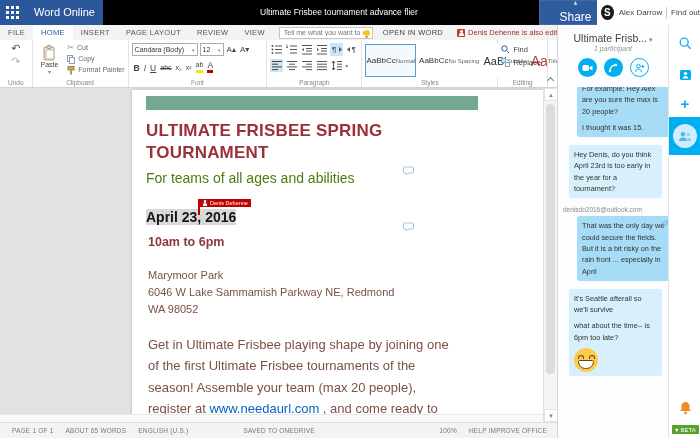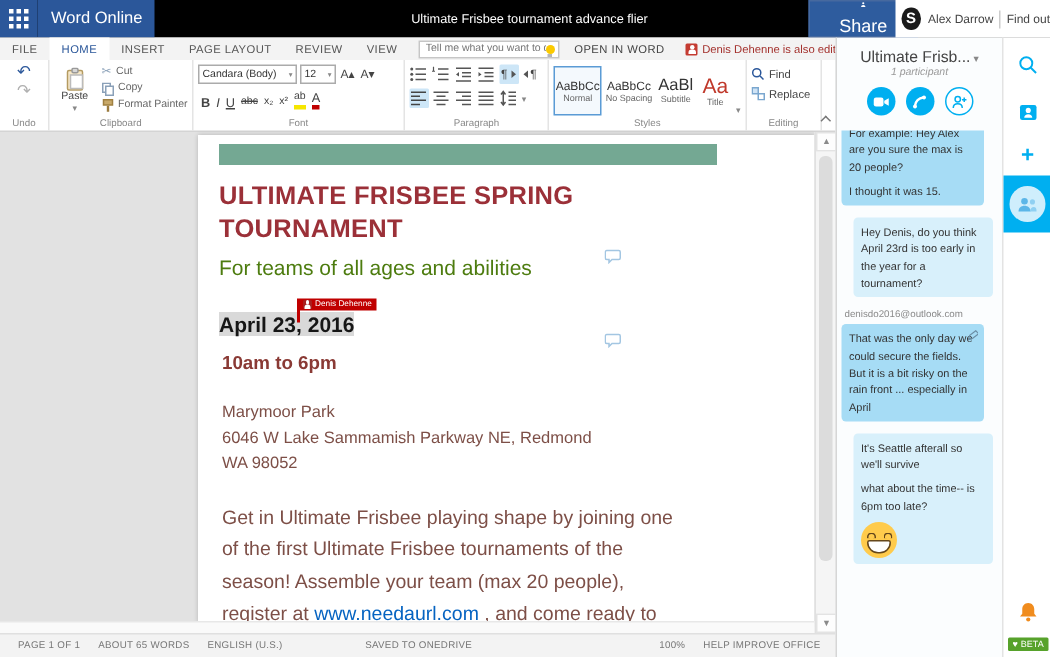--- a/index.html
+++ b/index.html
@@ -7,21 +7,21 @@
   body { font-family:"Liberation Sans", sans-serif; overflow:hidden; background:#fff; }
   .screen { position:relative; width:700px; height:438px; overflow:hidden; background:#e6e6e6; }
 
   
   .topbar { position:absolute; top:0; left:0; width:700px; height:25px; background:#000; }
   .applauncher { position:absolute; left:0; top:0; width:25px; height:25px; background:#2b579a; display:flex; align-items:center; justify-content:center; cursor:pointer; }
   .grid9 { width:3px; height:3px; background:#fff; box-shadow:5px 0 #fff,10px 0 #fff,0 5px #fff,5px 5px #fff,10px 5px #fff,0 10px #fff,5px 10px #fff,10px 10px #fff; display:inline-block; margin:-10px 0 0 -10px; }
   .appname { position:absolute; left:25px; top:0; width:78px; height:25px; background:#2b579a; color:#fff; font-size:11px; line-height:25px; padding-left:9px; white-space:nowrap; }
   .breadcrumb { position:absolute; left:112px; top:0; height:25px; line-height:25px; color:#fff; font-size:8.5px; white-space:nowrap; }
   .breadcrumb .bc-sep { margin:0 4px; color:#bbb; }
-  .doctitle { position:absolute; left:208px; width:290px; top:0; height:25px; line-height:25px; color:#fff; font-size:8.5px; text-align:center; white-space:nowrap; overflow:hidden; }
+  .doctitle { position:absolute; left:194px; width:290px; top:0; height:25px; line-height:25px; color:#fff; font-size:8.5px; text-align:center; white-space:nowrap; overflow:hidden; }
   .sharebtn { position:absolute; left:539px; top:0; width:73px; height:25px; background:#2e5c9e; border:1px solid #46699f; color:#fff; font-size:12px; display:flex; align-items:center; justify-content:center; gap:5px; cursor:pointer;flex-direction:column; }
   .topright { position:absolute; left:597px; top:0; width:103px; height:25px; background:#fff; display:flex; align-items:center; font-size:8px; color:#444; }
   .skype-badge { width:15px; height:15px; border-radius:50%; background:#1a1a1a; color:#fff; font-size:10px; font-weight:bold; text-align:center; line-height:15px; margin:0 5px 0 4px; }
   .topright .uname { white-space:nowrap; }
   .topright .tdiv { width:1px; height:12px; background:#ccc; margin:0 4px; }
   .topright .signout { white-space:nowrap; cursor:pointer; }
 
   
   .tabsrow { position:absolute; top:25px; left:0; width:557px; height:15px; background:#f3f3f3; display:flex; align-items:center; font-size:7.5px; color:#555; }
   .rtab { padding:0 8px; height:15px; line-height:15px; letter-spacing:.3px; cursor:pointer; white-space:nowrap; }
@@ -65,21 +65,21 @@
   .fmt.strike { text-decoration:line-through; font-size:7px; }
   .fmt.subsup { font-size:7px; }
   .hl { border-bottom:3px solid #f6e600; font-size:7px; cursor:pointer; }
   .fc { border-bottom:3px solid #c00000; cursor:pointer; }
   .g-para { width:100px; }
   .prow { display:flex; gap:2px; align-items:center; }
   .prow + .prow { margin-top:3px; }
   .picon { width:13px; height:13px; display:flex; align-items:center; justify-content:center; cursor:pointer; border-radius:1px; }
   .picon.on { background:#cde6f7; }
   .g-styles { width:136px; display:flex; gap:2px; align-items:stretch; padding-top:4px; }
-  .stylecard { flex:1; border:1px solid transparent; display:flex; flex-direction:column; align-items:center; justify-content:center; cursor:pointer; background:#fff; }
+  .stylecard { flex:1; border:1px solid transparent; display:flex; flex-direction:row; align-items:center; justify-content:center; cursor:pointer; background:#fff; }
   .stylecard.sel { border-color:#5b9bd5; background:#f4f9fd; }
   .sprev { font-size:8px; color:#333; white-space:nowrap; }
   .sprev.subtitle { font-size:11px; }
   .sprev.title { font-size:14px; color:#c0392b; }
   .sname { font-size:6px; color:#666; white-space:nowrap; margin-top:1px; }
   .smore { align-self:flex-end; font-size:6px; color:#888; cursor:pointer; }
   .g-edit { width:52px; font-size:7.5px; color:#444; display:flex; flex-direction:column; gap:4px; padding-top:5px; }
   .editrow { display:flex; align-items:center; gap:3px; cursor:pointer; white-space:nowrap; }
   .collapse { flex:1; display:flex; align-items:flex-end; justify-content:flex-end; padding:0 4px 4px 0; }
   .chev-up { width:5px; height:5px; border-left:1px solid #777; border-top:1px solid #777; transform:rotate(45deg); cursor:pointer; }
@@ -122,21 +122,21 @@
   .chatpanel { position:absolute; top:25px; left:557px; width:111px; height:413px; background:#fbfdfe; border-left:1px solid #d6d6d6; display:flex; flex-direction:column; }
   .chead { flex:0 0 62px; text-align:center; padding-top:7px; }
   .ctitle { font-size:10.5px; color:#444; cursor:pointer; white-space:nowrap; }
   .ctitle .caret { font-size:7px; margin-left:2px; }
   .cpart { font-size:7px; font-style:italic; color:#999; margin-top:1px; }
   .ccalls { display:flex; justify-content:center; gap:7px; margin-top:6px; }
   .cbtn { width:19px; height:19px; border-radius:50%; background:#00aff0; display:flex; align-items:center; justify-content:center; cursor:pointer; }
   .cbtn.outline { background:#fff; border:1px solid #00aff0; }
   .cmsgs { flex:1 1 auto; overflow:hidden; padding:2px 3px 0 3px; }
   .bub { position:relative; border-radius:3px; padding:4px 5px; font-size:7.3px; line-height:1.55; color:#333; margin-bottom:8px; width:95px; }
-  .bub.recv { background:#a6dcf5; }
+  .bub.recv { background:#a6dcf5;margin-left:16px; }
   .bub.sent { background:#d8f0fb; margin-left:auto; margin-right:3px; width:93px; }
   .bub p + p { margin-top:5px; }
   .bub .pencil { position:absolute; top:4px; right:4px; cursor:pointer; }
   .bub.first { margin-top:-10px; }
   .sender { font-size:6.5px; color:#8a8a8a; margin:2px 0 3px 2px; white-space:nowrap; overflow:hidden; }
   .emoji { width:24px; height:24px; background:#ffcb4c; border-radius:50%; position:relative; margin-top:5px; }
   .emoji .eye { position:absolute; width:6px; height:3.5px; border:1.4px solid #65471b; border-bottom:none; border-radius:6px 6px 0 0; top:7px; }
   .emoji .eye.l { left:3.5px; } .emoji .eye.r { right:3.5px; }
   .emoji .mouth { position:absolute; left:4px; right:4px; bottom:3.5px; height:9px; background:#fff; border:1px solid #65471b; border-radius:2px 2px 9px 9px; }
   .cinput { flex:0 0 36px; border-top:1px solid #e4e9ec; margin:0 5px; display:flex; align-items:center; }

